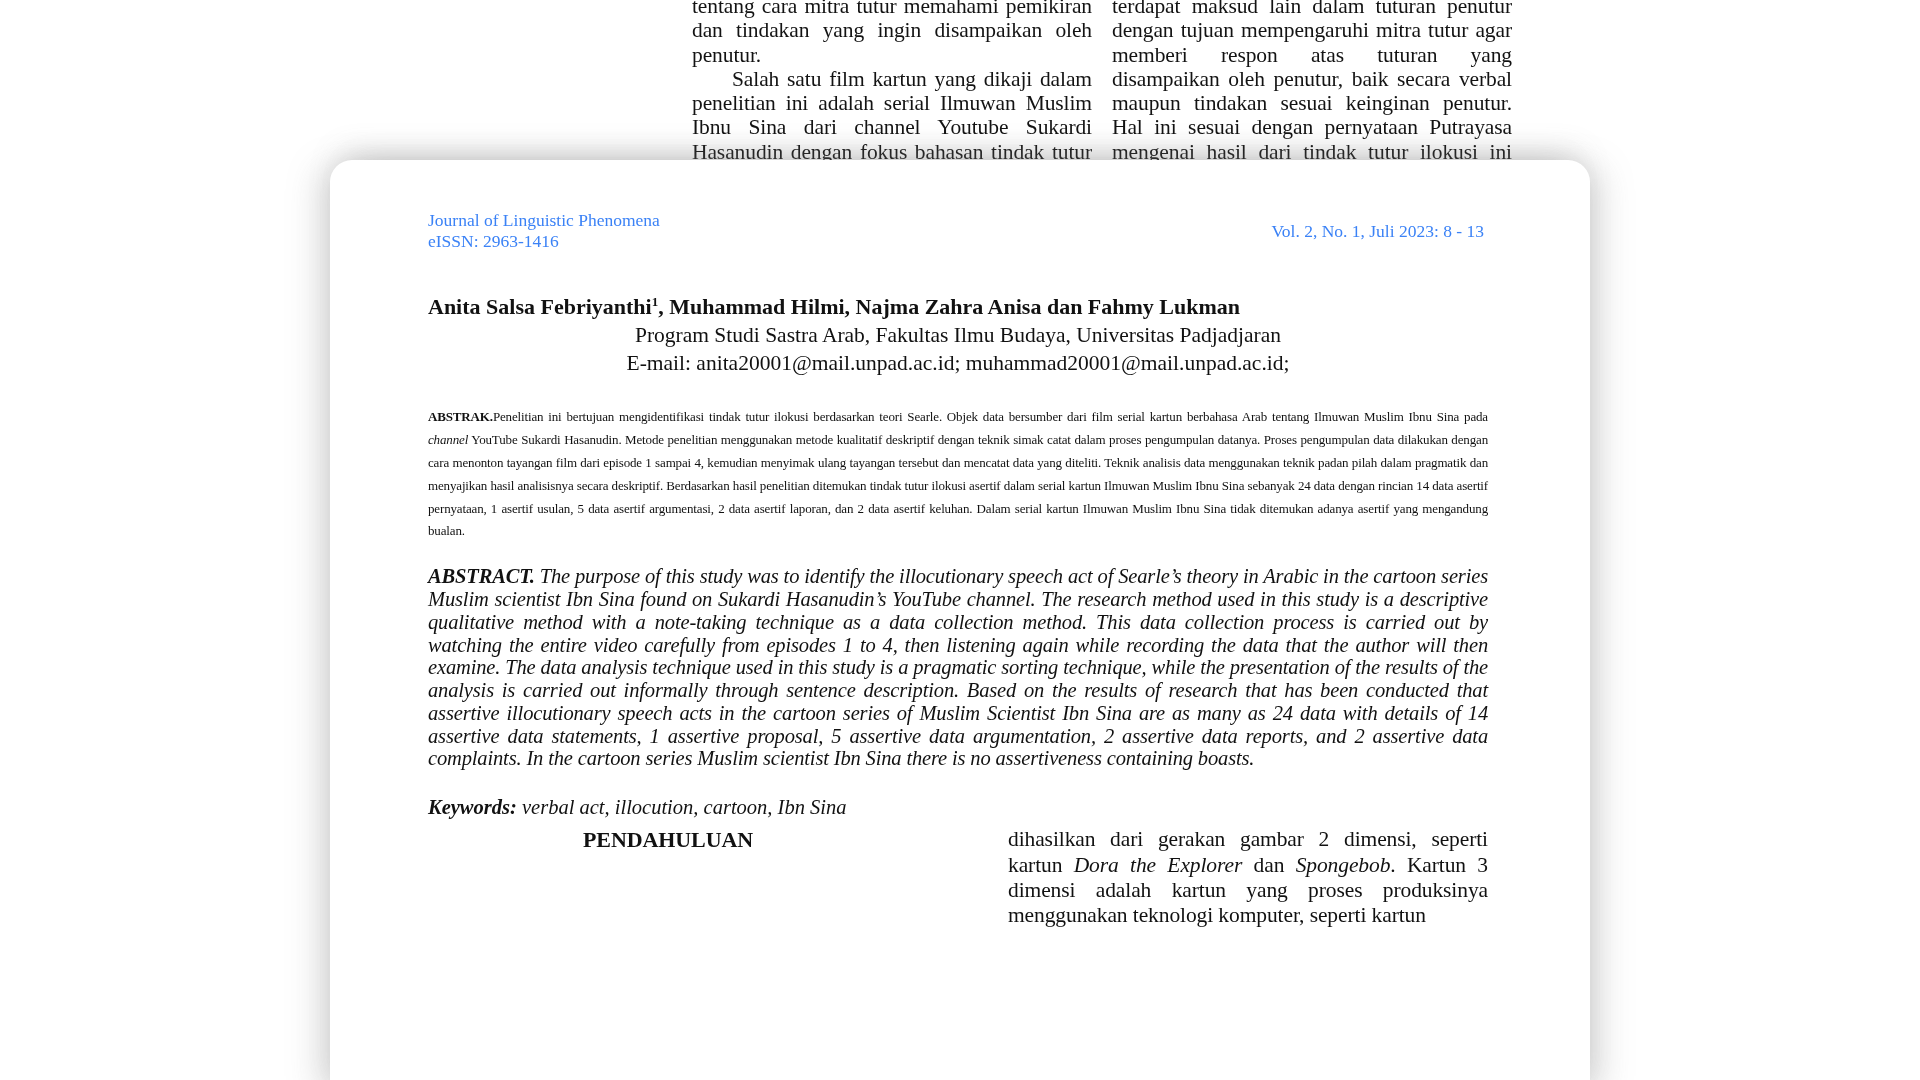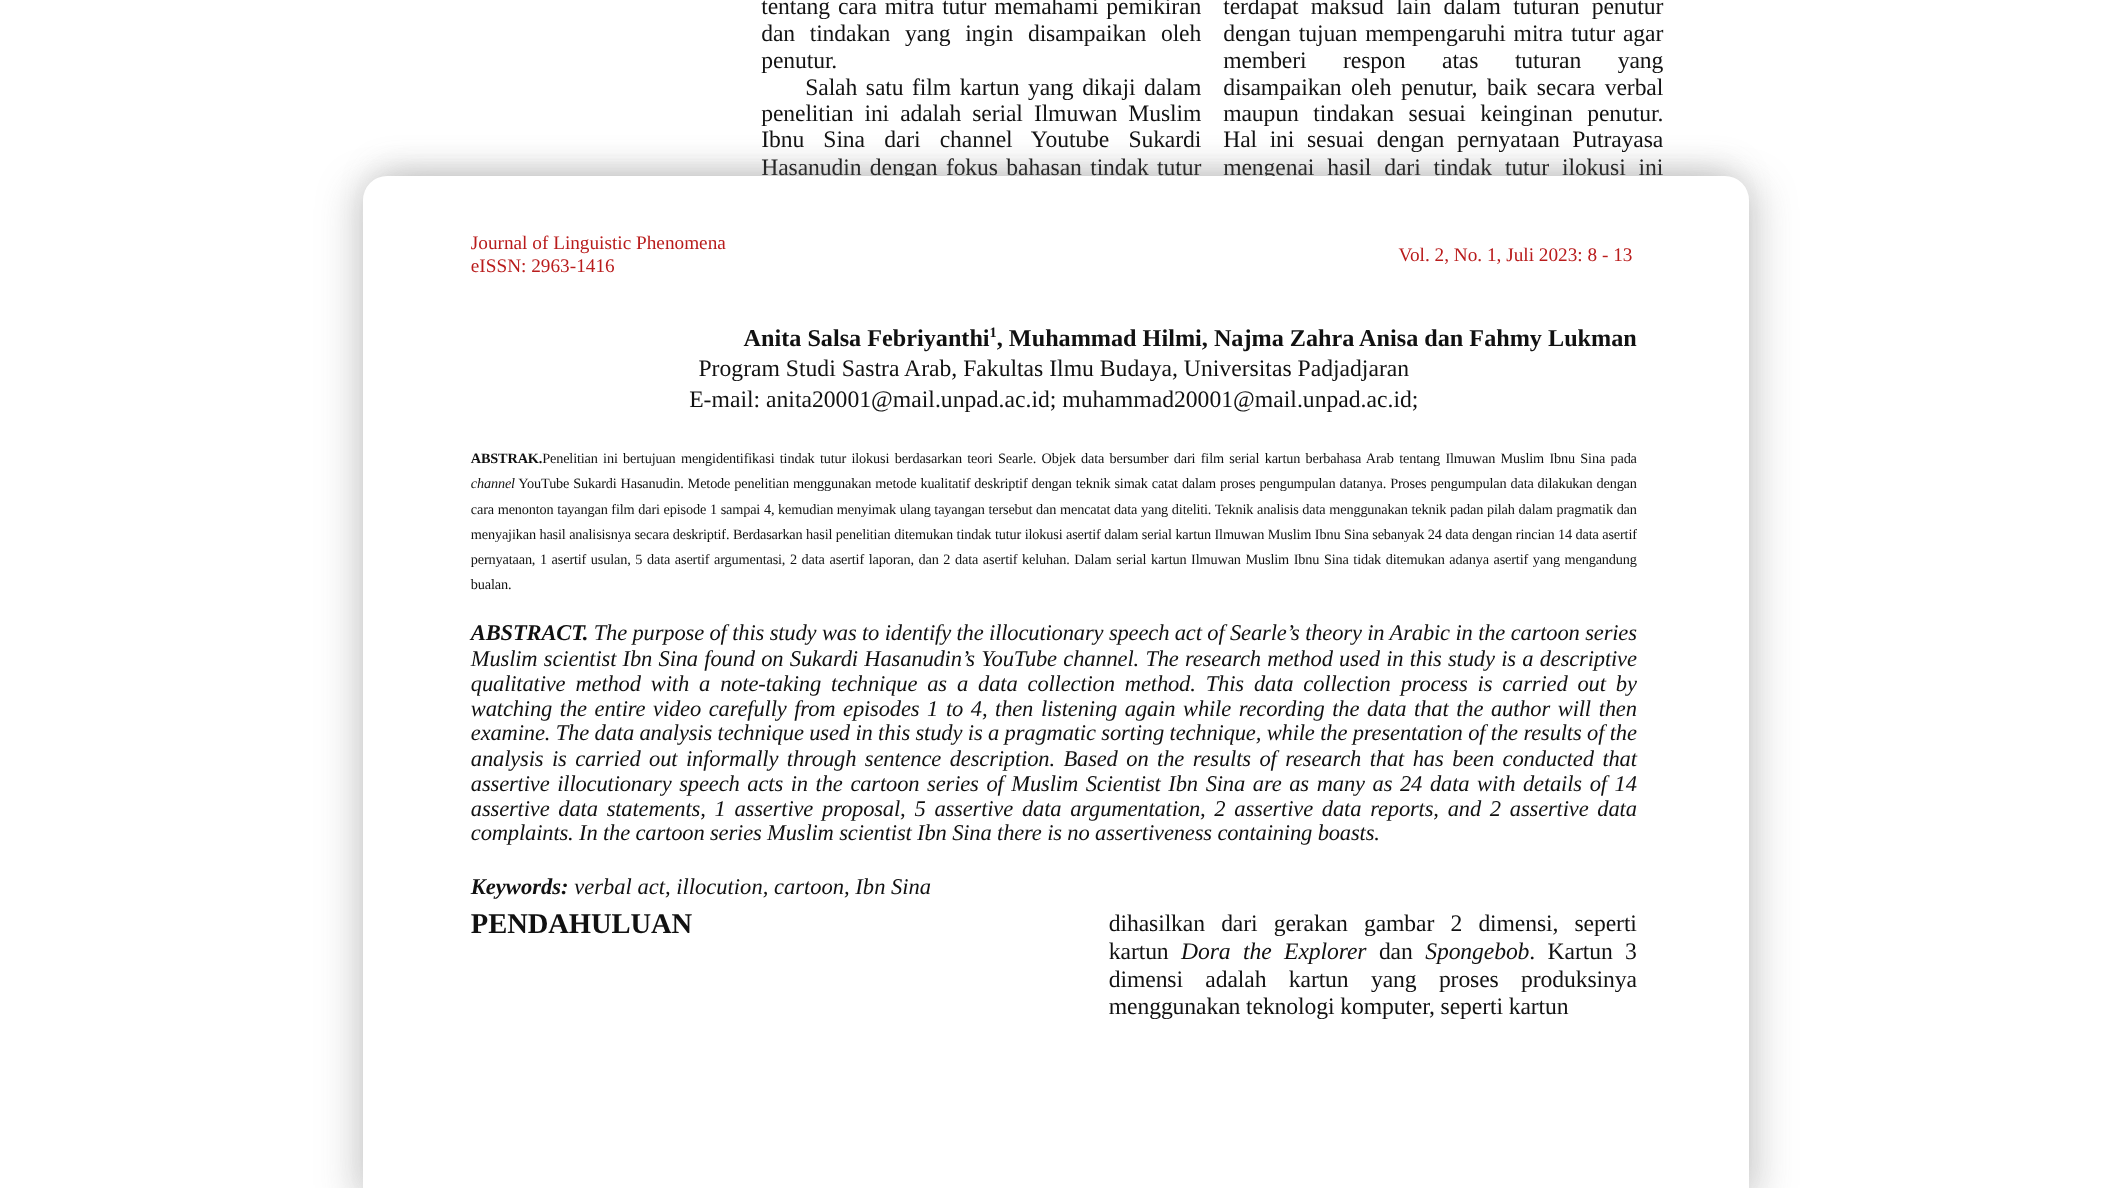--- a/index.html
+++ b/index.html
@@ -60,39 +60,39 @@
     top: 50px;
     width: 1060px;
   }
 
   
   .runhead {
     position: relative;
     height: 46px;
     font-size: 17.5px;
     line-height: 21px;
-    color: #b91c1c;
+    color: #3b82f6;
   }
   .runhead .left  { position: absolute; left: 0;  top: 0; }
   .runhead .right { position: absolute; right: 4px; top: 11px; }
 
   
   .title {
     margin: 22px 0 0 0;
     text-align: center;
     font-weight: bold;
     font-size: 23.5px;
     line-height: 28px;
     letter-spacing: -0.15px;
   }
 
   
   .authors {
     margin: 33px 0 0 0;
-    text-align: right;
+    text-align: left;
     font-weight: bold;
     font-size: 22px;
     line-height: 26px;
   }
   .authors sup { font-size: 13px; vertical-align: super; font-weight: bold; }
   .affil {
     margin: 3px 0 0 0;
     text-align: center;
     font-size: 21.5px;
     line-height: 25.5px;
@@ -150,23 +150,23 @@
     width: 480px;
     font-size: 21.5px;
     line-height: 25.3px;
     text-align: justify;
     letter-spacing: -0.1px;
   }
   .col-left  { left: 0; }
   .col-right { left: 580px; }
   .col p { margin: 0; }
   .sec-head {
-    text-align: left;
+    text-align: center;
     font-weight: bold;
-    font-size: 26px;
+    font-size: 22px;
     line-height: 26px;
     margin: 0 0 26px 0;
   }
   i { font-style: italic; }
 </style>
 </head>
 <body>
 
 <div id="bg-page">
 

